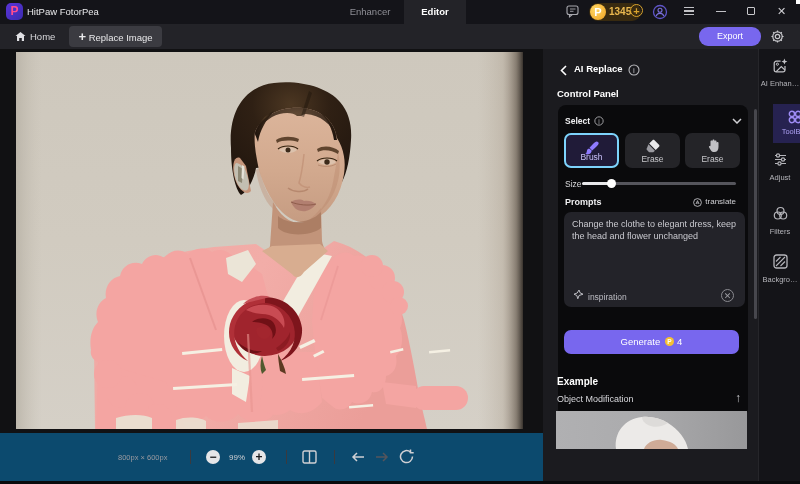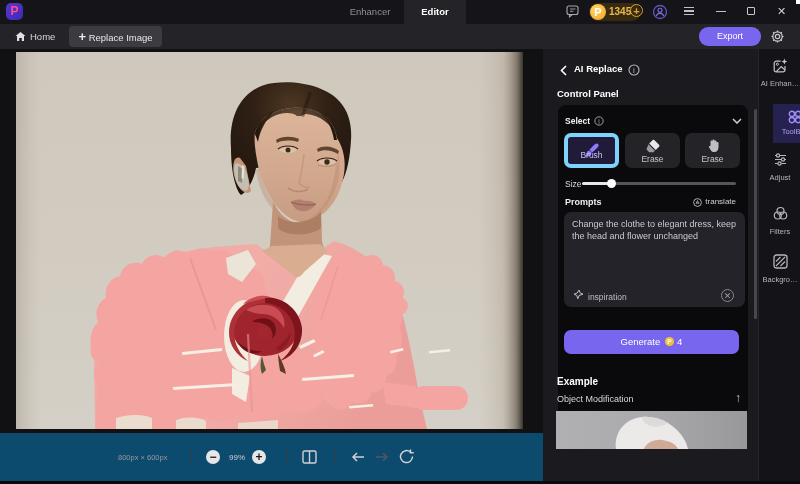--- a/index.html
+++ b/index.html
@@ -41,21 +41,21 @@
 .zbtn{position:absolute;top:17px;width:14px;height:14px;background:#e6e6e8;border-radius:50%;color:#1b1b1d;text-align:center;line-height:14px;font-size:12px;font-weight:bold;}
 #zoomtxt{position:absolute;left:229px;top:20px;font-size:8px;color:#d0d0d4;}
 
 #rpanel{position:absolute;left:543px;top:49px;width:215px;height:432px;background:#1b1b1f;color:#e8e8ea;}
 #rtitle{position:absolute;left:17px;top:14px;font-size:9.5px;font-weight:bold;color:#fff;}
 #ctrlp{position:absolute;left:14px;top:39px;font-size:9.5px;font-weight:bold;color:#fff;}
 #blackpanel{position:absolute;left:15px;top:56px;width:190px;height:312px;background:#0a0a0c;border-radius:8px;}
 #selectrow{position:absolute;left:7px;top:11px;font-size:8.5px;font-weight:bold;color:#f0f0f2;}
 .selbtn{position:absolute;top:28px;width:55px;height:35px;background:#242428;border-radius:7px;text-align:center;color:#c8c8cc;font-size:8.5px;}
 .selbtn .lbl{position:absolute;left:0;bottom:4px;width:100%;}
-#bt-brush{left:6px;background:#201b38;border:4px solid #7dd3fc;color:#c9c1fa;}
+#bt-brush{left:6px;background:#201b38;border:2px solid #7dd3fc;color:#c9c1fa;}
 #bt-erase{left:67px;}
 #bt-move{left:127px;}
 #sizerow{position:absolute;left:7px;top:74px;width:160px;font-size:8.5px;color:#dcdcde;}
 #slider{position:absolute;left:24px;top:77px;width:154px;height:3px;border-radius:2px;background:linear-gradient(90deg,#e8e8ea 0 20%,#55555c 20%);}
 #sthumb{position:absolute;left:25px;top:-3px;width:9px;height:9px;background:#fff;border-radius:50%;}
 #promptrow{position:absolute;left:7px;top:92px;font-size:9px;font-weight:bold;color:#f0f0f2;}
 #translate{position:absolute;right:12px;top:92px;font-size:8px;color:#d0d0d4;}
 #textarea{position:absolute;left:6px;top:107px;width:181px;height:95px;background:#232329;border-radius:7px;color:#c9c9cf;font-size:9px;line-height:12px;padding:6px 8px;}
 #inspir{position:absolute;left:15px;top:187px;font-size:8.5px;color:#bdbdc3;}
 #clearx{position:absolute;right:14px;top:184px;width:13px;height:13px;border:1px solid #8a8a90;border-radius:50%;color:#9a9aa0;font-size:9px;text-align:center;line-height:12px;}
@@ -336,20 +336,21 @@
           <path d="M4 13 L13 4 M4 8.5 L8.5 4 M8.5 13 L13 8.5" stroke="#b5b5ba" stroke-width="1.1"></path>
         </svg>
       Backgro…
     </div>
   </div>
 
   <div id="titlebar">
     <div id="logo">
         <span>P</span>
       </div>
+    <div id="appname">HitPaw FotorPea</div>
     <div class="toptab" id="tab-enh">Enhancer</div>
     <div class="toptab" id="tab-edi">Editor</div>
     <svg id="chatico" width="14" height="14" viewBox="0 0 14 14">
         <rect x="1" y="2" width="11" height="8.5" rx="2" fill="none" stroke="#a8a8ae" stroke-width="1.1"></rect>
         <path d="M3.5 10.5 v2.3 L6.3 10.5" fill="none" stroke="#a8a8ae" stroke-width="1.1"></path>
         <path d="M4 5 h5.5 M4 7.3 h3.5" stroke="#a8a8ae" stroke-width="0.9"></path>
       </svg>
     <div id="coinpill">
         <div id="coin1">P</div>
         <div id="coinnum">1345</div>

